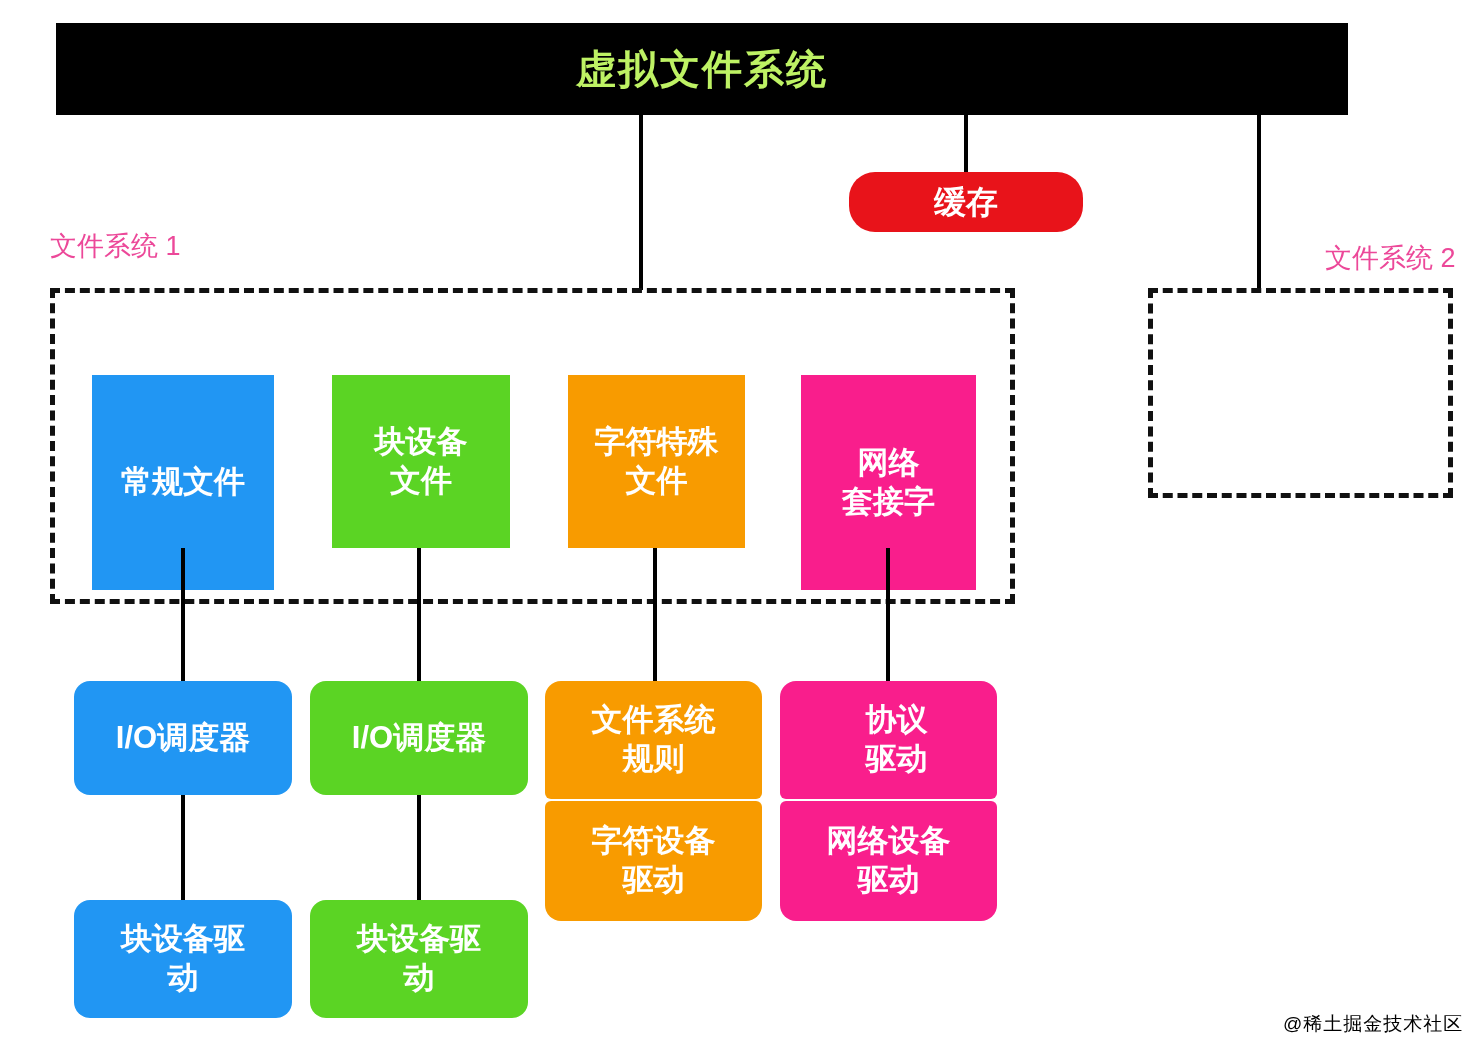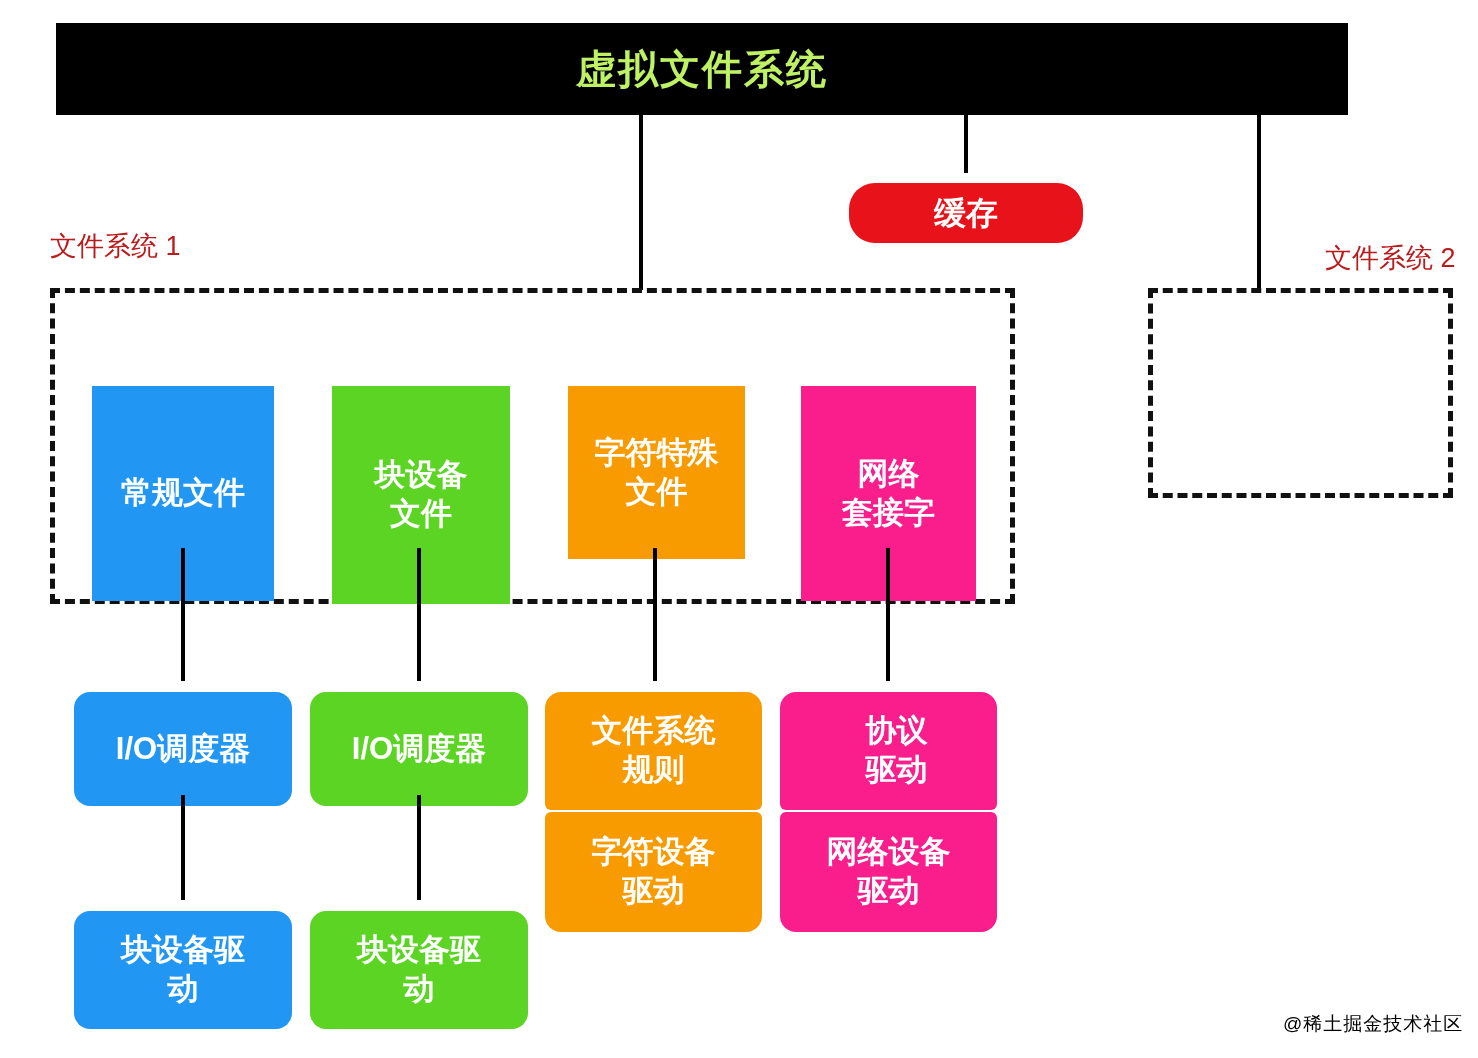--- a/index.html
+++ b/index.html
@@ -46,38 +46,37 @@
   
   .group-box {
     position: absolute;
     border: 5px dashed #111111;
     background: transparent;
     box-sizing: border-box;
   }
   .group-label {
     position: absolute;
     font-size: 27px;
-    color: #b91c1c;
+    color: #ec4899;
     white-space: nowrap;
     font-weight: normal;
   }
 
   
   .node {
     position: absolute;
     box-sizing: border-box;
     display: flex;
     align-items: center;
     justify-content: center;
     text-align: center;
     color: #ffffff;
     font-weight: bold;
     line-height: 1.25;
     white-space: pre-line;
-    margin-top: 11px;
   }
   .node.sharp   { border-radius: 0; }
   .node.round   { border-radius: 16px; }
   .node.pill    { border-radius: 26px; }
   .node.round-top    { border-radius: 16px 16px 6px 6px; }
   .node.round-bottom { border-radius: 6px 6px 16px 16px; }
 
   .fs-box   { font-size: 31px; }
   .drv-box  { font-size: 31px; }
   .cache-box{ font-size: 32px; }
@@ -105,21 +104,21 @@
   <div class="node pill cache-box" style="left:849px; top:172px; width:234px; height:60px; background:#E8131A;">缓存</div>
 
   <div class="group-label" style="left:50px; top:228px;">文件系统 1</div>
   <div class="group-box" style="left:50px; top:288px; width:965px; height:316px;"></div>
 
   <div class="group-label" style="left:1325px; top:240px;">文件系统 2</div>
   <div class="group-box" style="left:1148px; top:288px; width:305px; height:210px;"></div>
 
   <div class="node sharp fs-box" style="left:92px; top:375px; width:182px; height:215px; background:#2196F3;">常规文件</div>
 
-  <div class="node sharp fs-box" style="left:332px; top:375px; width:178px; height:218px; background:#5BD424;">块设备
+  <div class="node sharp fs-box" style="left:332px; top:375px; width:178px; height:173px; background:#5BD424;">块设备
 文件</div>
 
   <div class="node sharp fs-box" style="left:568px; top:375px; width:177px; height:173px; background:#F89B00;">字符特殊
 文件</div>
 
   <div class="node sharp fs-box" style="left:801px; top:375px; width:175px; height:215px; background:#F91E8C;">网络
 套接字</div>
 
   <div class="vline" style="left:181px; top:548px; height:133px;"></div>
   <div class="vline" style="left:417px; top:548px; height:133px;"></div>

